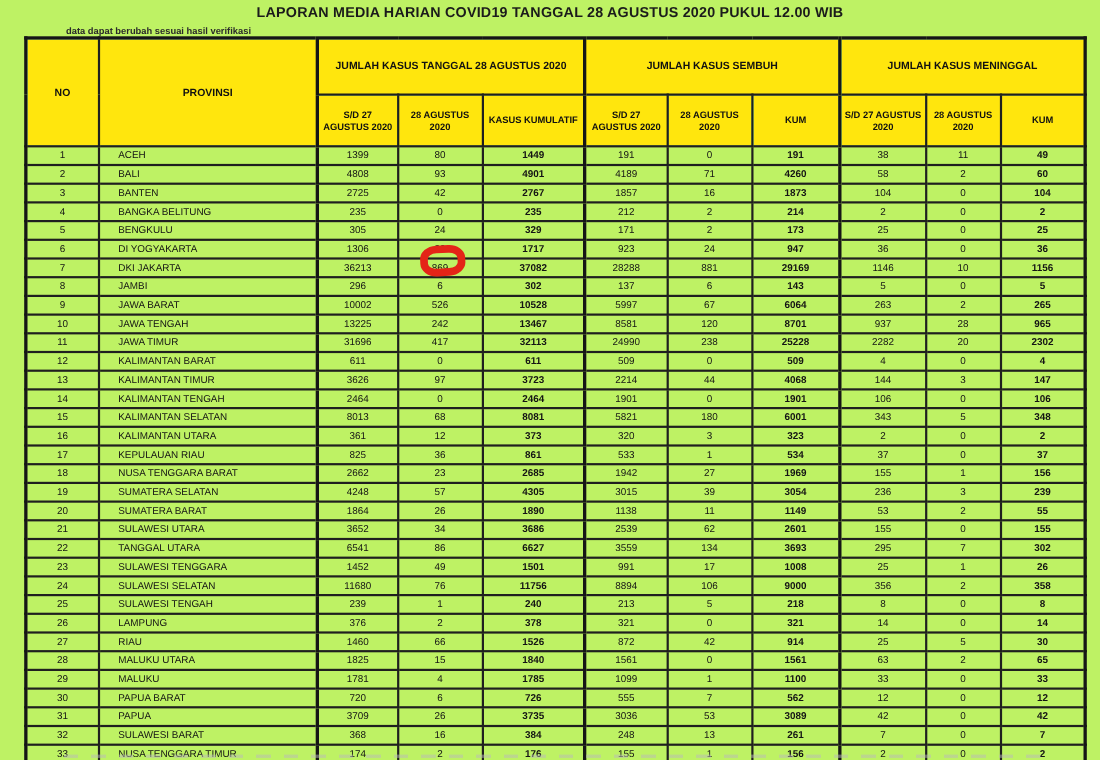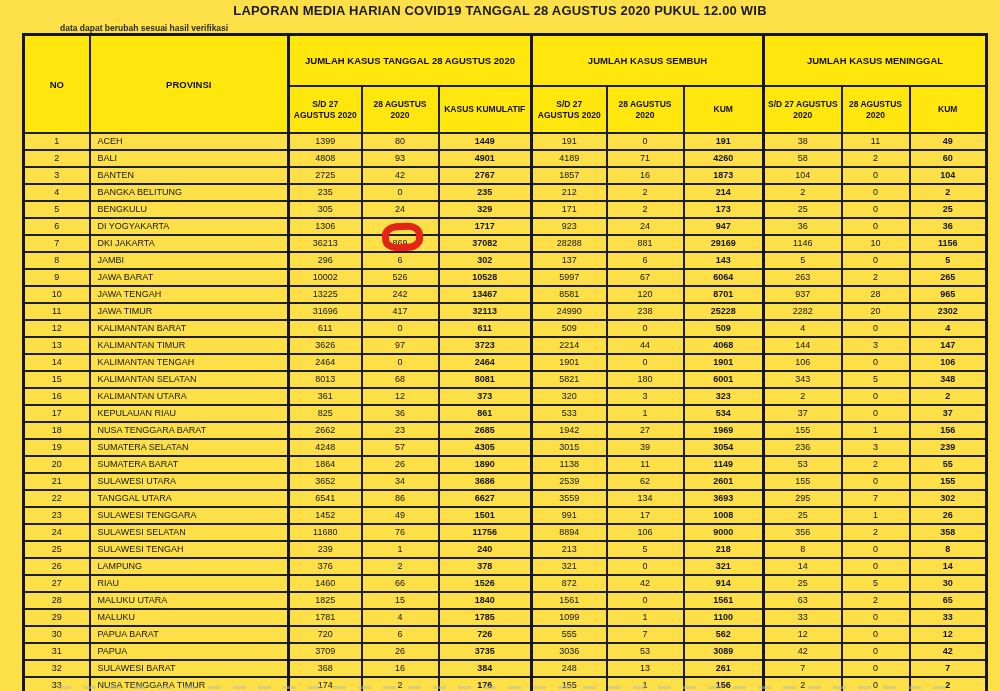--- a/index.html
+++ b/index.html
@@ -1,30 +1,30 @@
 <!DOCTYPE html>
 <html><head>
 <meta charset="utf-8">
 <style>
   html,body{margin:0;padding:0;background:#ffffff;}
-  .page{position:relative;width:1000px;height:691px;background:#fde047;overflow:hidden;
+  .page{position:relative;width:1000px;height:691px;background:#bef264;overflow:hidden;
         font-family:"Liberation Sans",sans-serif;color:#141414;}
   .title{position:absolute;top:3px;left:0;width:100%;text-align:center;
          font-size:13px;font-weight:700;letter-spacing:.2px;color:#1b1b1b;}
   .note{position:absolute;top:23px;left:60px;font-size:8.5px;font-weight:700;color:#2a2a2a;}
   .table-wrap{position:absolute;left:22px;top:33px;width:963px;height:646px;}
   table{border-collapse:collapse;table-layout:fixed;width:963px;height:646px;
         border:3px solid #161616;}
   th,td{border:2px solid #1f1f1f;overflow:hidden;padding:0;}
   thead th{background:#ffe60d;font-weight:700;color:#111;vertical-align:middle;text-align:center;}
   .group-row th{font-size:9.5px;height:49px;white-space:nowrap;}
   .sub-row th{font-size:8.5px;height:45px;line-height:1.2;white-space:normal;padding:0 2px;}
   tbody td{font-size:9px;text-align:center;vertical-align:middle;height:15px;line-height:1;
            white-space:nowrap;}
-  td.prov{text-align:left;padding-left:7px;}
+  td.prov{text-align:left;padding-left:17px;}
   .kum{font-weight:700;}
   .sep-left{border-left:3px solid #161616;}
   .red-circle{position:absolute;left:360px;top:190px;width:41px;height:28px;
               border:7px solid #e42417;border-radius:15px/12px;transform:rotate(-3deg);
               box-sizing:border-box;}
   .cutoff{position:absolute;top:686px;left:58px;width:888px;height:3px;opacity:.5;
           background:repeating-linear-gradient(90deg,#b9b9b9 0 13px,transparent 13px 25px);}
 </style>
 </head>
 <body>

